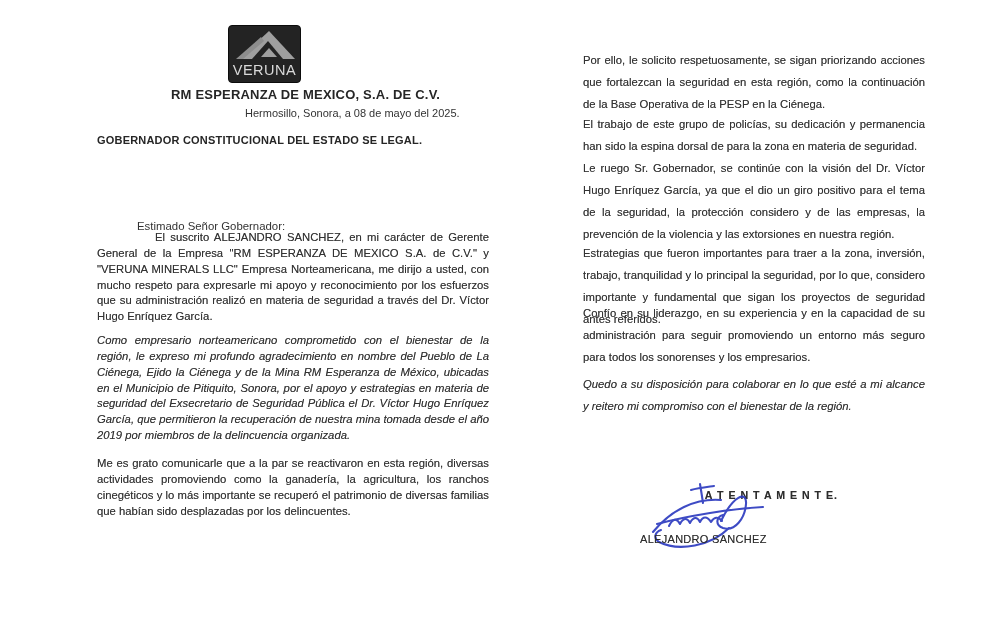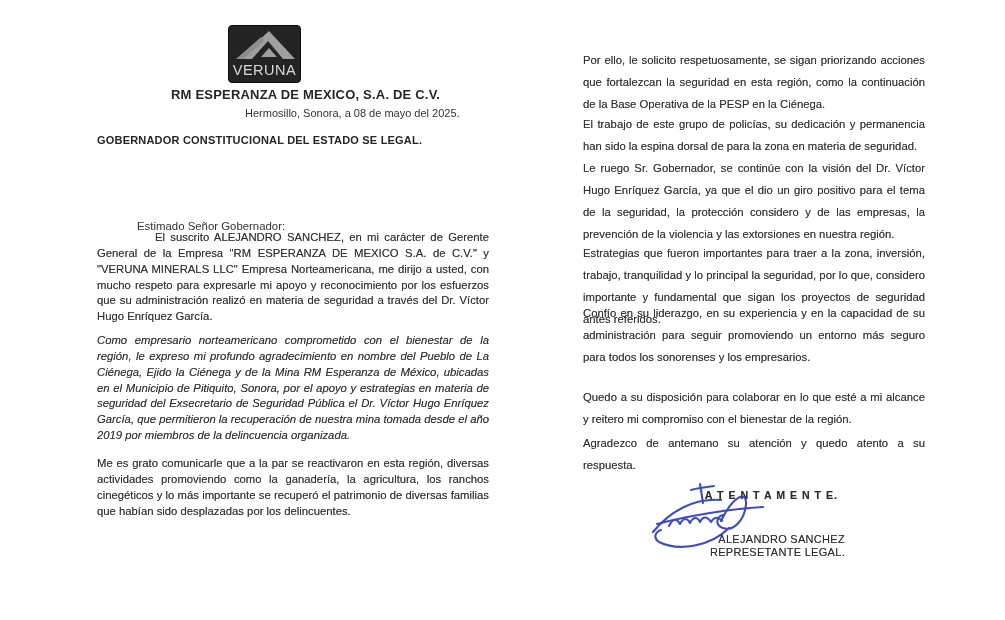--- a/index.html
+++ b/index.html
@@ -32,27 +32,27 @@
   .col-left .para,.para.lp{width:392px;left:97px;line-height:15.8px;}
   .para.rp{width:342px;left:583px;line-height:22px;}
   .lp0{top:219px;text-indent:58px;}
   .lp1{top:322px;font-style:italic;}
   .lp2{top:445px;}
   .rp0{top:38px;}
   .rp1{top:102px;}
   .rp2{top:146px;}
   .rp3{top:231px;}
   .rp4{top:291px;}
-  .rp5{top:375px;}
+  .rp5{top:362px;font-style:italic;}
   .rp6{top:421px;}
 
   
   .valediction{left:648px;top:489px;width:190px;text-align:right;font-size:10.6px;color:#2d2d2d;letter-spacing:1px;font-weight:bold;text-shadow:0 0 .4px rgba(40,40,40,.5);}
   .sig-svg{left:645px;top:476px;}
-  .signer{left:640px;top:533px;width:205px;text-align:right;font-size:11px;line-height:12.5px;color:#2d2d2d;letter-spacing:.3px;text-shadow:0 0 .4px rgba(40,40,40,.5);}
+  .signer{left:640px;top:533px;width:205px;text-align:left;font-size:11px;line-height:12.5px;color:#2d2d2d;letter-spacing:.3px;text-shadow:0 0 .4px rgba(40,40,40,.5);}
 </style>
 </head>
 <body>
 
 <div class="page">
 
   <svg class="abs logo" viewBox="0 0 73 58" xmlns="http://www.w3.org/2000/svg">
     <rect x="0.5" y="0.5" width="72" height="57" rx="3.5" fill="#232323" stroke="#0c0c0c"></rect>
     <g>
       <path d="M41 6 L67 34 L11 34 Z" fill="#9f9f9f"></path>
@@ -75,34 +75,32 @@
   <p class="para lp lp0">El suscrito ALEJANDRO SANCHEZ, en mi carácter de Gerente General de la Empresa "RM ESPERANZA DE MEXICO S.A. de C.V." y "VERUNA MINERALS LLC" Empresa Norteamericana, me dirijo a usted, con mucho respeto para expresarle mi apoyo y reconocimiento por los esfuerzos que su administración realizó en materia de seguridad a través del Dr. Víctor Hugo Enríquez García.</p>
   <p class="para lp lp1">Como empresario norteamericano comprometido con el bienestar de la región, le expreso mi profundo agradecimiento en nombre del Pueblo de La Ciénega, Ejido la Ciénega y de la Mina RM Esperanza de México, ubicadas en el Municipio de Pitiquito, Sonora, por el apoyo y estrategias en materia de seguridad del Exsecretario de Seguridad Pública el Dr. Víctor Hugo Enríquez García, que permitieron la recuperación de nuestra mina tomada desde el año 2019 por miembros de la delincuencia organizada.</p>
   <p class="para lp lp2">Me es grato comunicarle que a la par se reactivaron en esta región, diversas actividades promoviendo como la ganadería, la agricultura, los ranchos cinegéticos y lo más importante se recuperó el patrimonio de diversas familias que habían sido desplazadas por los delincuentes.</p>
 
   <p class="para rp rp0">Por ello, le solicito respetuosamente, se sigan priorizando acciones que fortalezcan la seguridad en esta región, como la continuación de la Base Operativa de la PESP en la Ciénega.</p>
   <p class="para rp rp1">El trabajo de este grupo de policías, su dedicación y permanencia han sido la espina dorsal de para la zona en materia de seguridad.</p>
   <p class="para rp rp2">Le ruego Sr. Gobernador, se continúe con la visión del Dr. Víctor Hugo Enríquez García, ya que el dio un giro positivo para el tema de la seguridad, la protección considero y de las empresas, la prevención de la violencia y las extorsiones en nuestra región.</p>
   <p class="para rp rp3">Estrategias que fueron importantes para traer a la zona, inversión, trabajo, tranquilidad y lo principal la seguridad, por lo que, considero importante y fundamental que sigan los proyectos de seguridad antes referidos.</p>
   <p class="para rp rp4">Confío en su liderazgo, en su experiencia y en la capacidad de su administración para seguir promoviendo un entorno más seguro para todos los sonorenses y los empresarios.</p>
   <p class="para rp rp5">Quedo a su disposición para colaborar en lo que esté a mi alcance y reitero mi compromiso con el bienestar de la región.</p>
-  <p class="para rp rp6">Agradezco de antemano su atención y quedo atento a su respuesta.</p>
 
   <div class="abs valediction">A T E N T A M E N T E.</div>
 
   <svg class="abs sig-svg" width="158" height="80" viewBox="0 0 158 80" xmlns="http://www.w3.org/2000/svg">
     <g fill="none" stroke="#2e3cc0" stroke-width="2.1" stroke-linecap="round" stroke-linejoin="round" opacity="0.92">
       <path d="M8 56 C 26 34, 50 22, 76 24"></path>
       <path d="M12 48 C 42 40, 84 33, 118 31"></path>
       <path d="M24 50 C 28 42 32 42 35 48 C 38 42 42 41 45 47 C 48 41 52 40 55 46 C 58 40 62 40 66 46 C 69 41 73 40 77 45"></path>
       <path d="M76 45 C 88 20, 102 14, 101 28 C 100 42, 90 56, 78 52 C 70 49, 71 41, 78 39"></path>
       <path d="M84 52 C 66 70, 34 76, 14 66 C 8 62, 10 56, 16 54"></path>
       <path d="M55 8 C 56 14, 57 20, 58 27"></path>
       <path d="M46 14 C 53 12, 62 11, 69 10"></path>
     </g>
   </svg>
 
   <div class="abs signer">
     <div>ALEJANDRO SANCHEZ</div>
-    <div>REPRESETANTE LEGAL.</div>
   </div>
 
 </div>
 
 </body></html>

